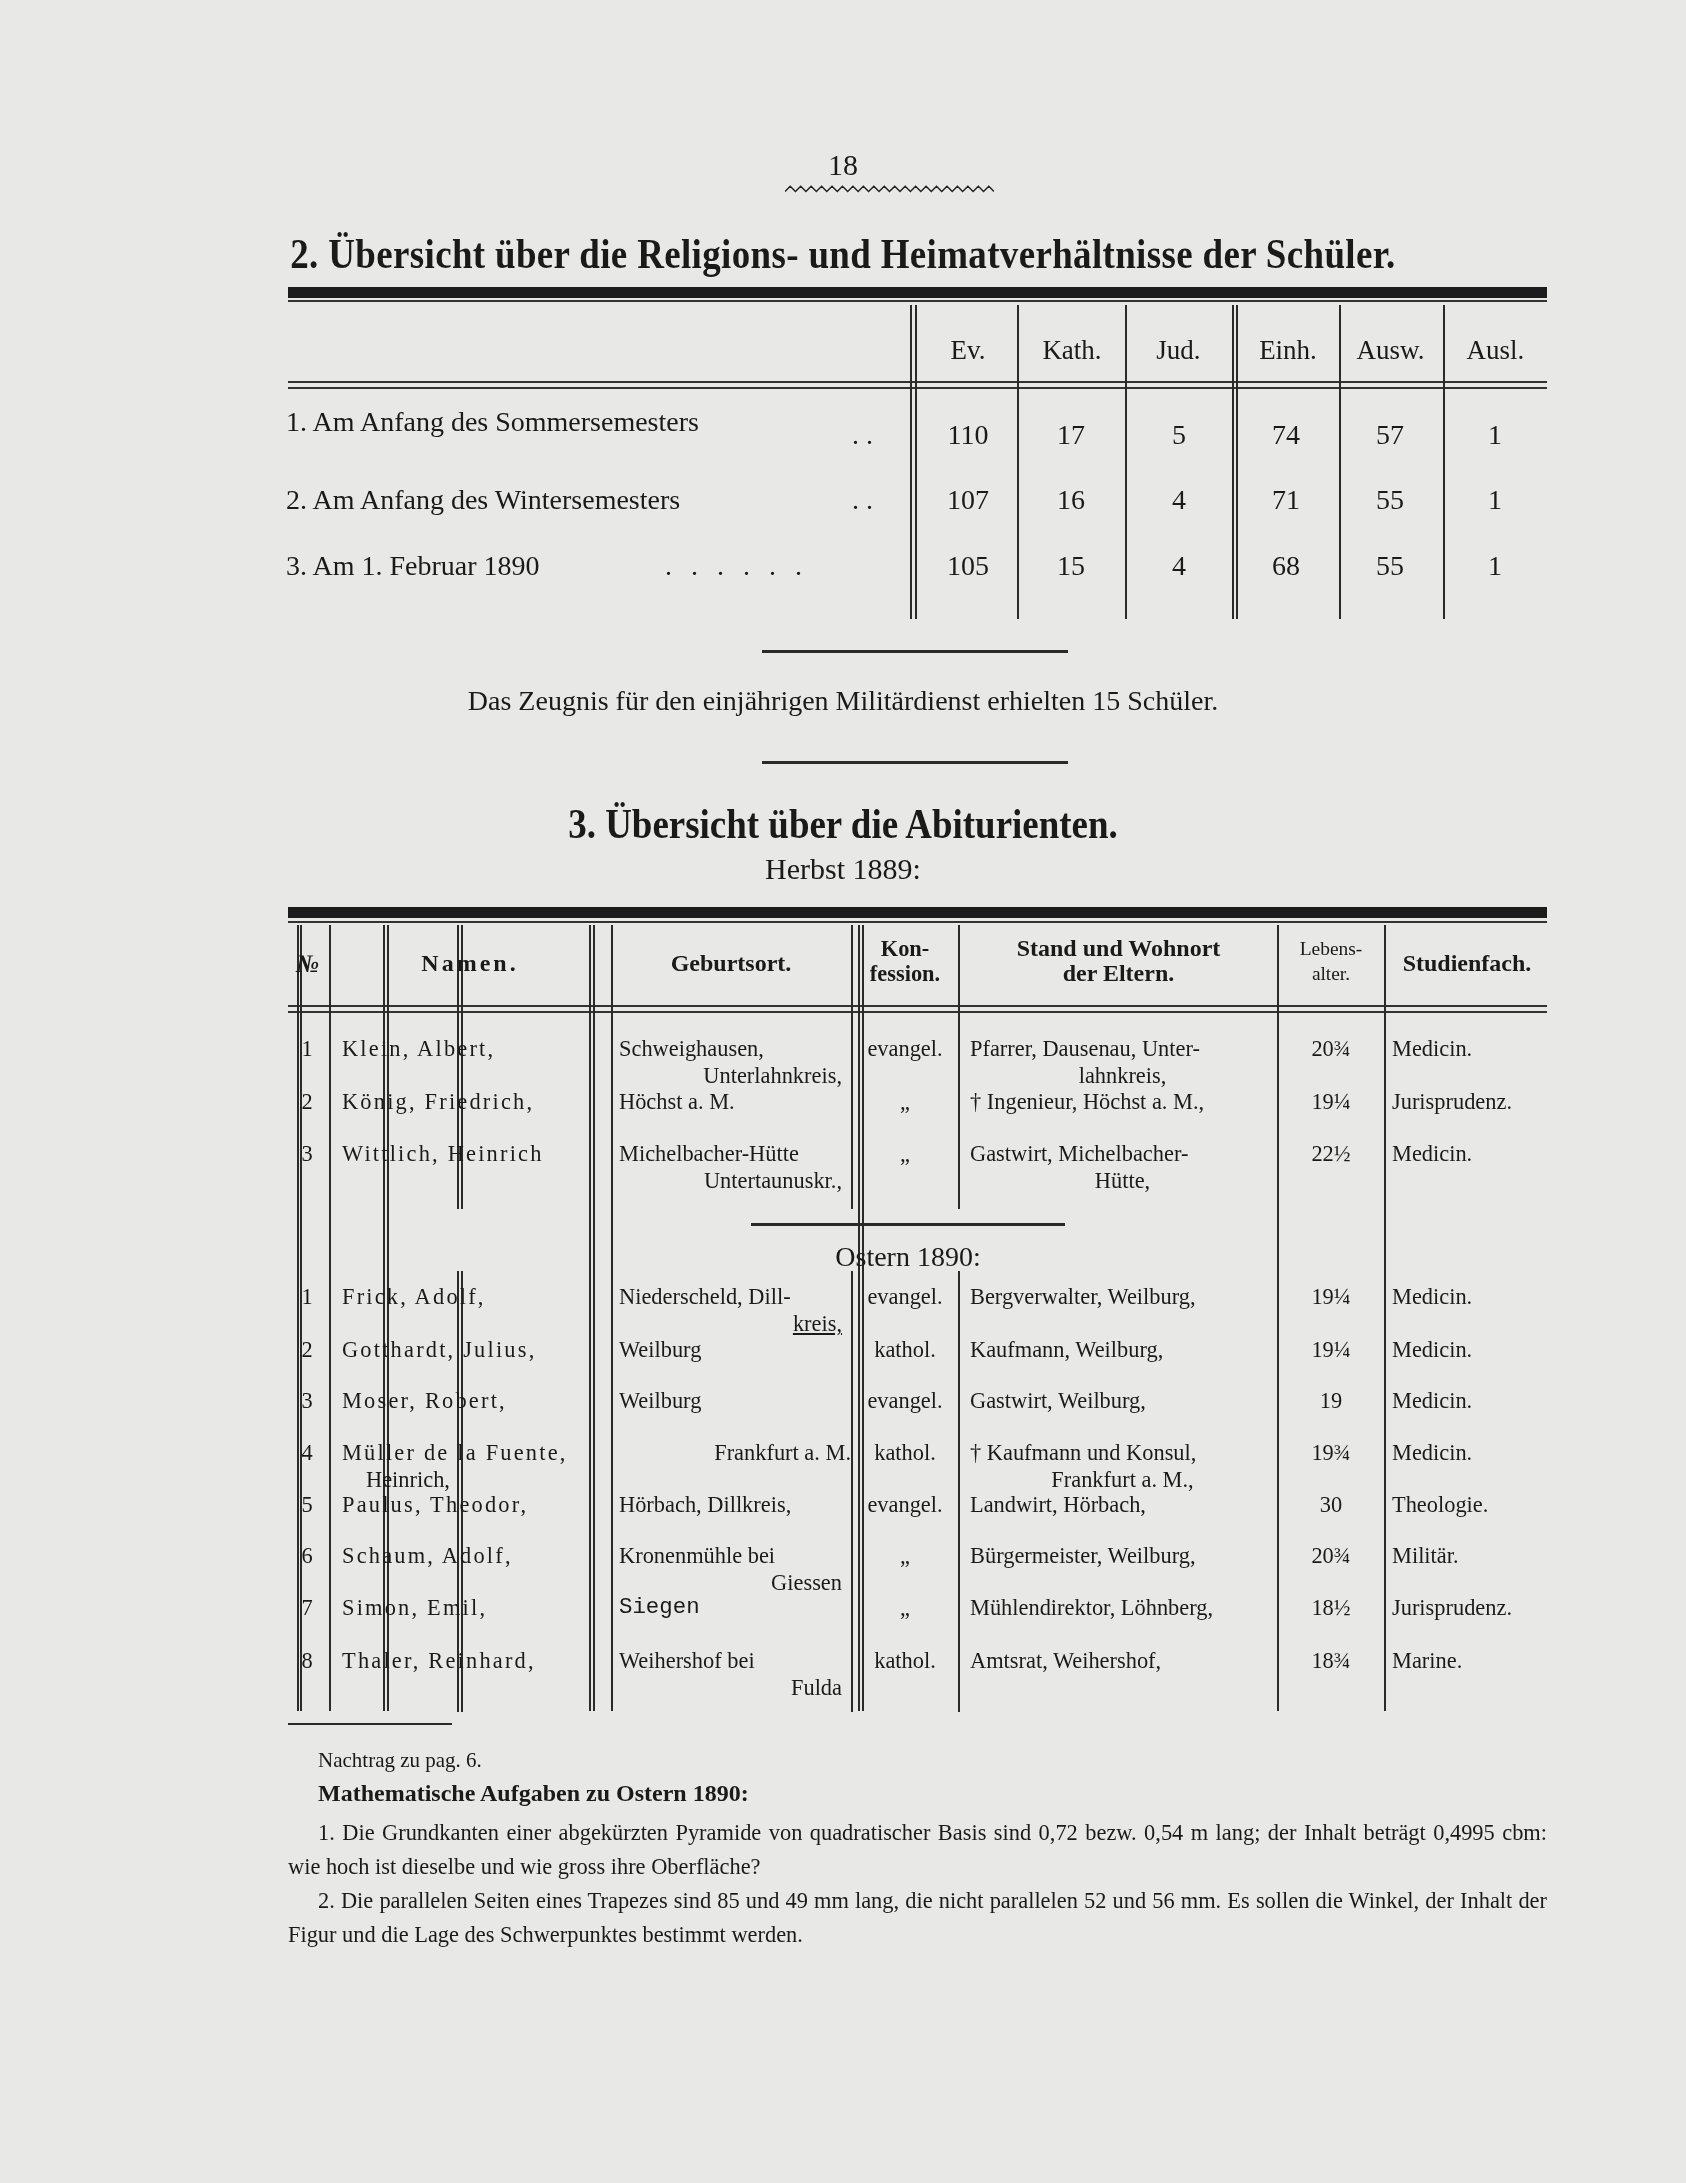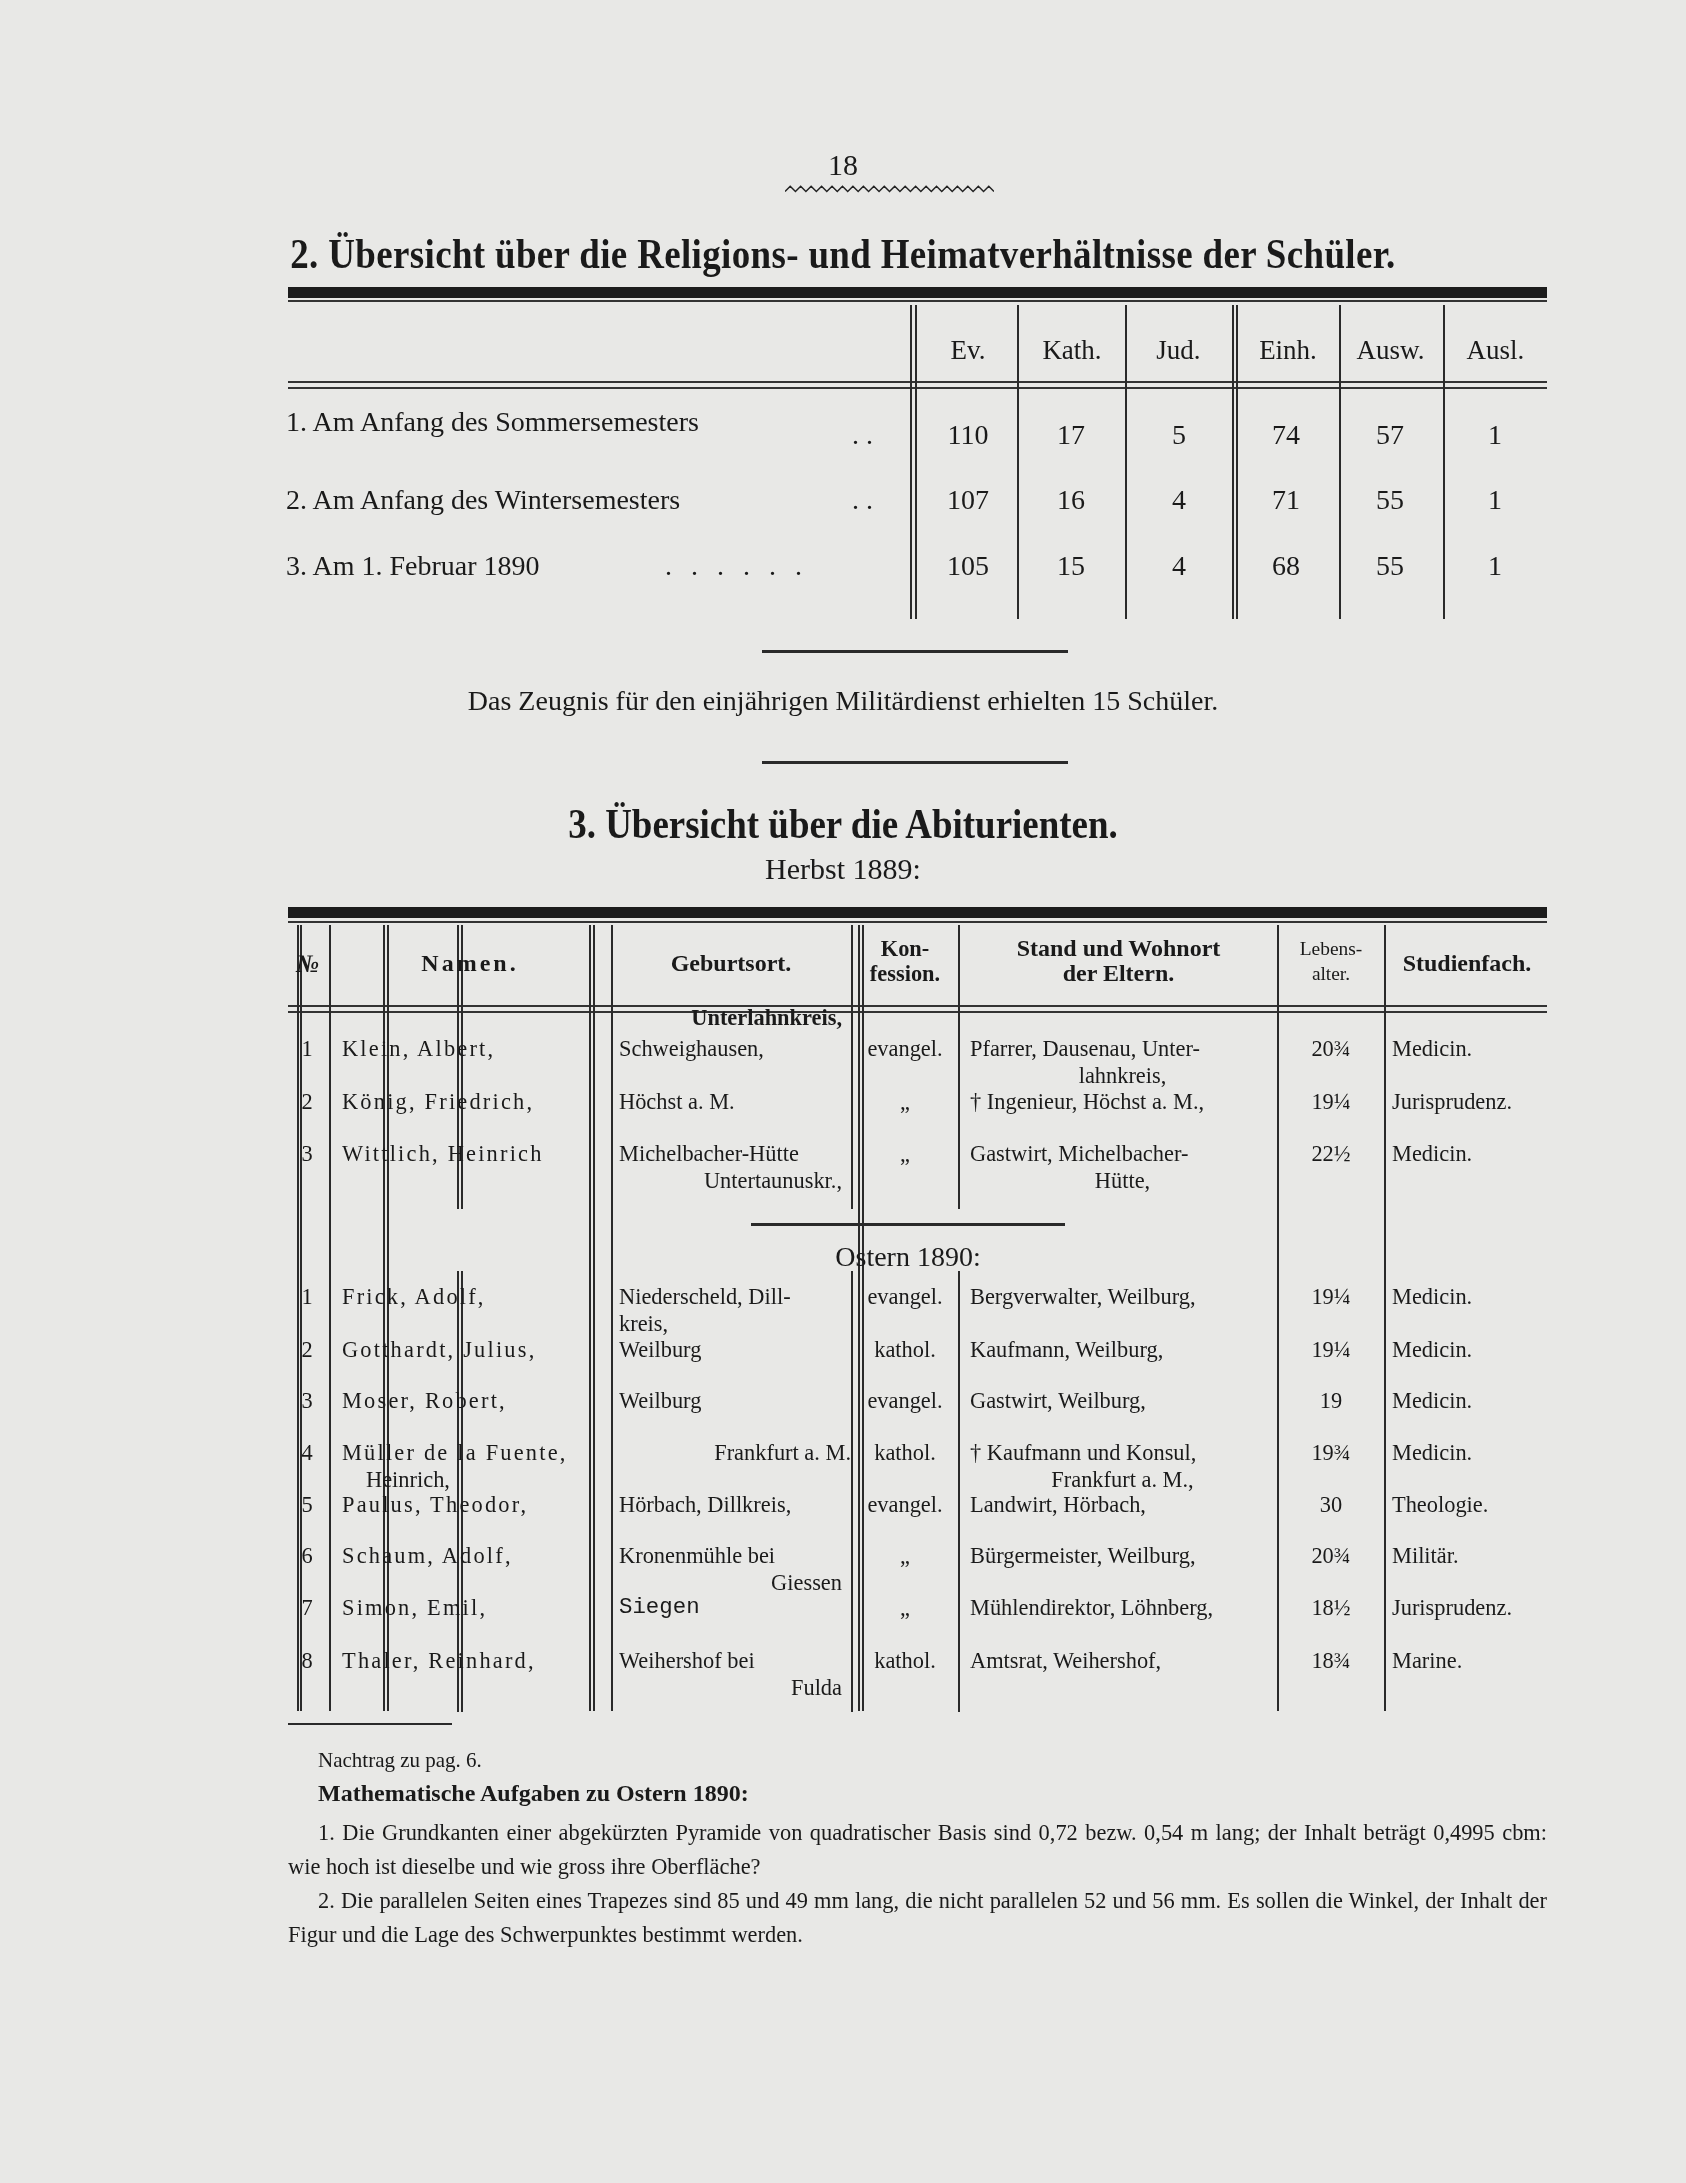--- a/index.html
+++ b/index.html
@@ -158,21 +158,21 @@
     <div>alter.</div>
   </div>
   <div class="abs t2-head" style="left:1387px; width:160px; top:951px; font-size:24px;">Studienfach.</div>
 
   <div id="herbst-rows">
       <div>
         <div class="abs t2-cell" style="left: 290px; width: 34px; top: 1035px; text-align: center;">1</div>
         <div class="abs t2-cell" style="left: 342px; width: 269px; top: 1035px; text-align: left; letter-spacing: 2.2px;">Klein, Albert,</div>
         <div class="abs t2-cell" style="left: 366px; width: 239px; top: 1062px; text-align: left;"></div>
         <div class="abs t2-cell" style="left: 619px; width: 232px; top: 1035px; text-align: left;">Schweighausen,</div>
-        <div class="abs t2-cell" style="left: 619px; width: 223px; top: 1004px; text-align: right; font-weight: bold;">Unterlahnkreis,</div>
+        <div class="abs t2-cell" style="left: 619px; width: 223px; top: 1062px; text-align: right;">Unterlahnkreis,</div>
         <div class="abs t2-cell" style="left: 854px; width: 102px; top: 1035px; text-align: center;">evangel.</div>
         <div class="abs t2-cell" style="left: 970px; width: 305px; top: 1035px; text-align: left;">Pfarrer, Dausenau, Unter-</div>
         <div class="abs t2-cell" style="left: 970px; width: 305px; top: 1062px; text-align: center;">lahnkreis,</div>
         <div class="abs t2-cell" style="left: 1280px; width: 102px; top: 1035px; text-align: center;">20¾</div>
         <div class="abs t2-cell" style="left: 1392px; width: 157px; top: 1035px; text-align: left;">Medicin.</div>
       </div>
       <div>
         <div class="abs t2-cell" style="left: 290px; width: 34px; top: 1088px; text-align: center;">2</div>
         <div class="abs t2-cell" style="left: 342px; width: 269px; top: 1088px; text-align: left; letter-spacing: 2.2px;">König, Friedrich,</div>
         <div class="abs t2-cell" style="left: 366px; width: 239px; top: 1114px; text-align: left;"></div>
@@ -200,21 +200,21 @@
 
   <div class="abs short-rule" style="left:751px; top:1223px; width:314px;"></div>
   <div class="abs" style="left:751px; width:314px; top:1241px; text-align:center; font-size:28px;">Ostern 1890:</div>
 
   <div id="ostern-rows">
       <div>
         <div class="abs t2-cell" style="left: 290px; width: 34px; top: 1283px; text-align: center;">1</div>
         <div class="abs t2-cell" style="left: 342px; width: 269px; top: 1283px; text-align: left; letter-spacing: 2.2px;">Frick, Adolf,</div>
         <div class="abs t2-cell" style="left: 366px; width: 239px; top: 1310px; text-align: left;"></div>
         <div class="abs t2-cell" style="left: 619px; width: 232px; top: 1283px; text-align: left;">Niederscheld, Dill-</div>
-        <div class="abs t2-cell" style="left: 619px; width: 223px; top: 1310px; text-align: left;">kreis,</div>
+        <div class="abs t2-cell" style="left: 619px; width: 223px; top: 1310px; text-align: right; text-decoration: underline;">kreis,</div>
         <div class="abs t2-cell" style="left: 854px; width: 102px; top: 1283px; text-align: center;">evangel.</div>
         <div class="abs t2-cell" style="left: 970px; width: 305px; top: 1283px; text-align: left;">Bergverwalter, Weilburg,</div>
         <div class="abs t2-cell" style="left: 970px; width: 305px; top: 1310px; text-align: center;"></div>
         <div class="abs t2-cell" style="left: 1280px; width: 102px; top: 1283px; text-align: center;">19¼</div>
         <div class="abs t2-cell" style="left: 1392px; width: 157px; top: 1283px; text-align: left;">Medicin.</div>
       </div>
       <div>
         <div class="abs t2-cell" style="left: 290px; width: 34px; top: 1336px; text-align: center;">2</div>
         <div class="abs t2-cell" style="left: 342px; width: 269px; top: 1336px; text-align: left; letter-spacing: 2.2px;">Gotthardt, Julius,</div>
         <div class="abs t2-cell" style="left: 366px; width: 239px; top: 1363px; text-align: left;"></div>

